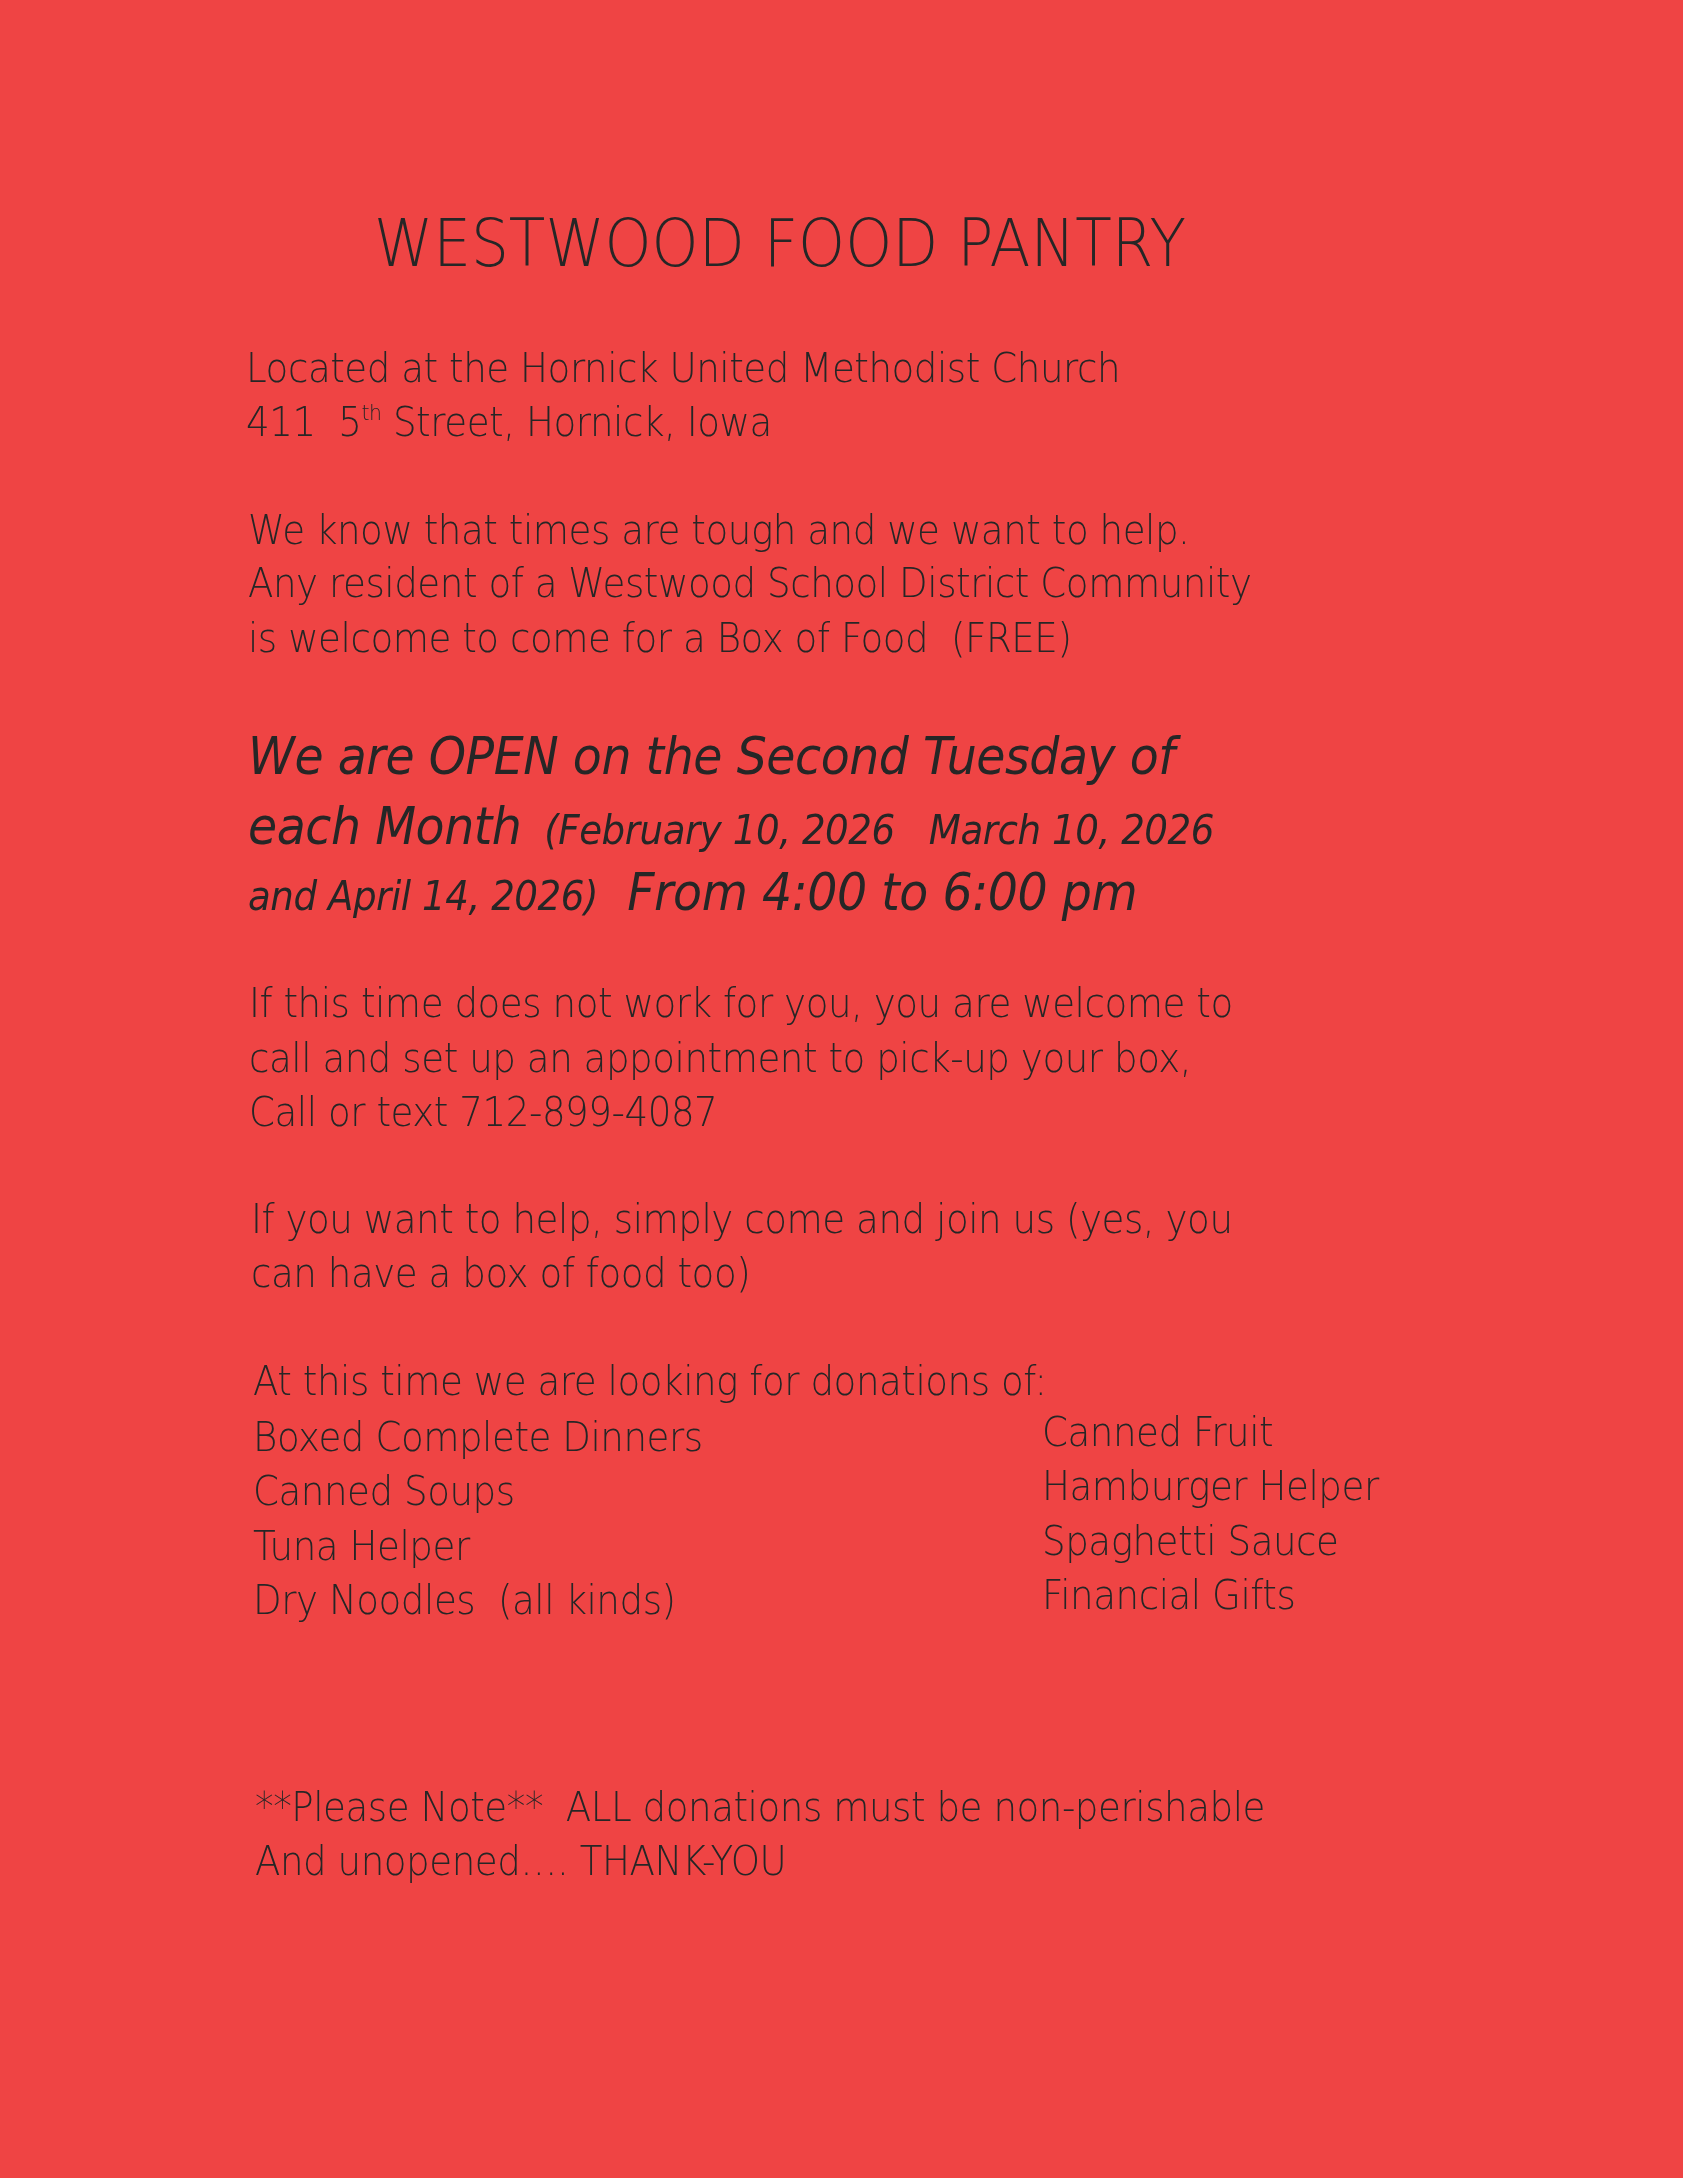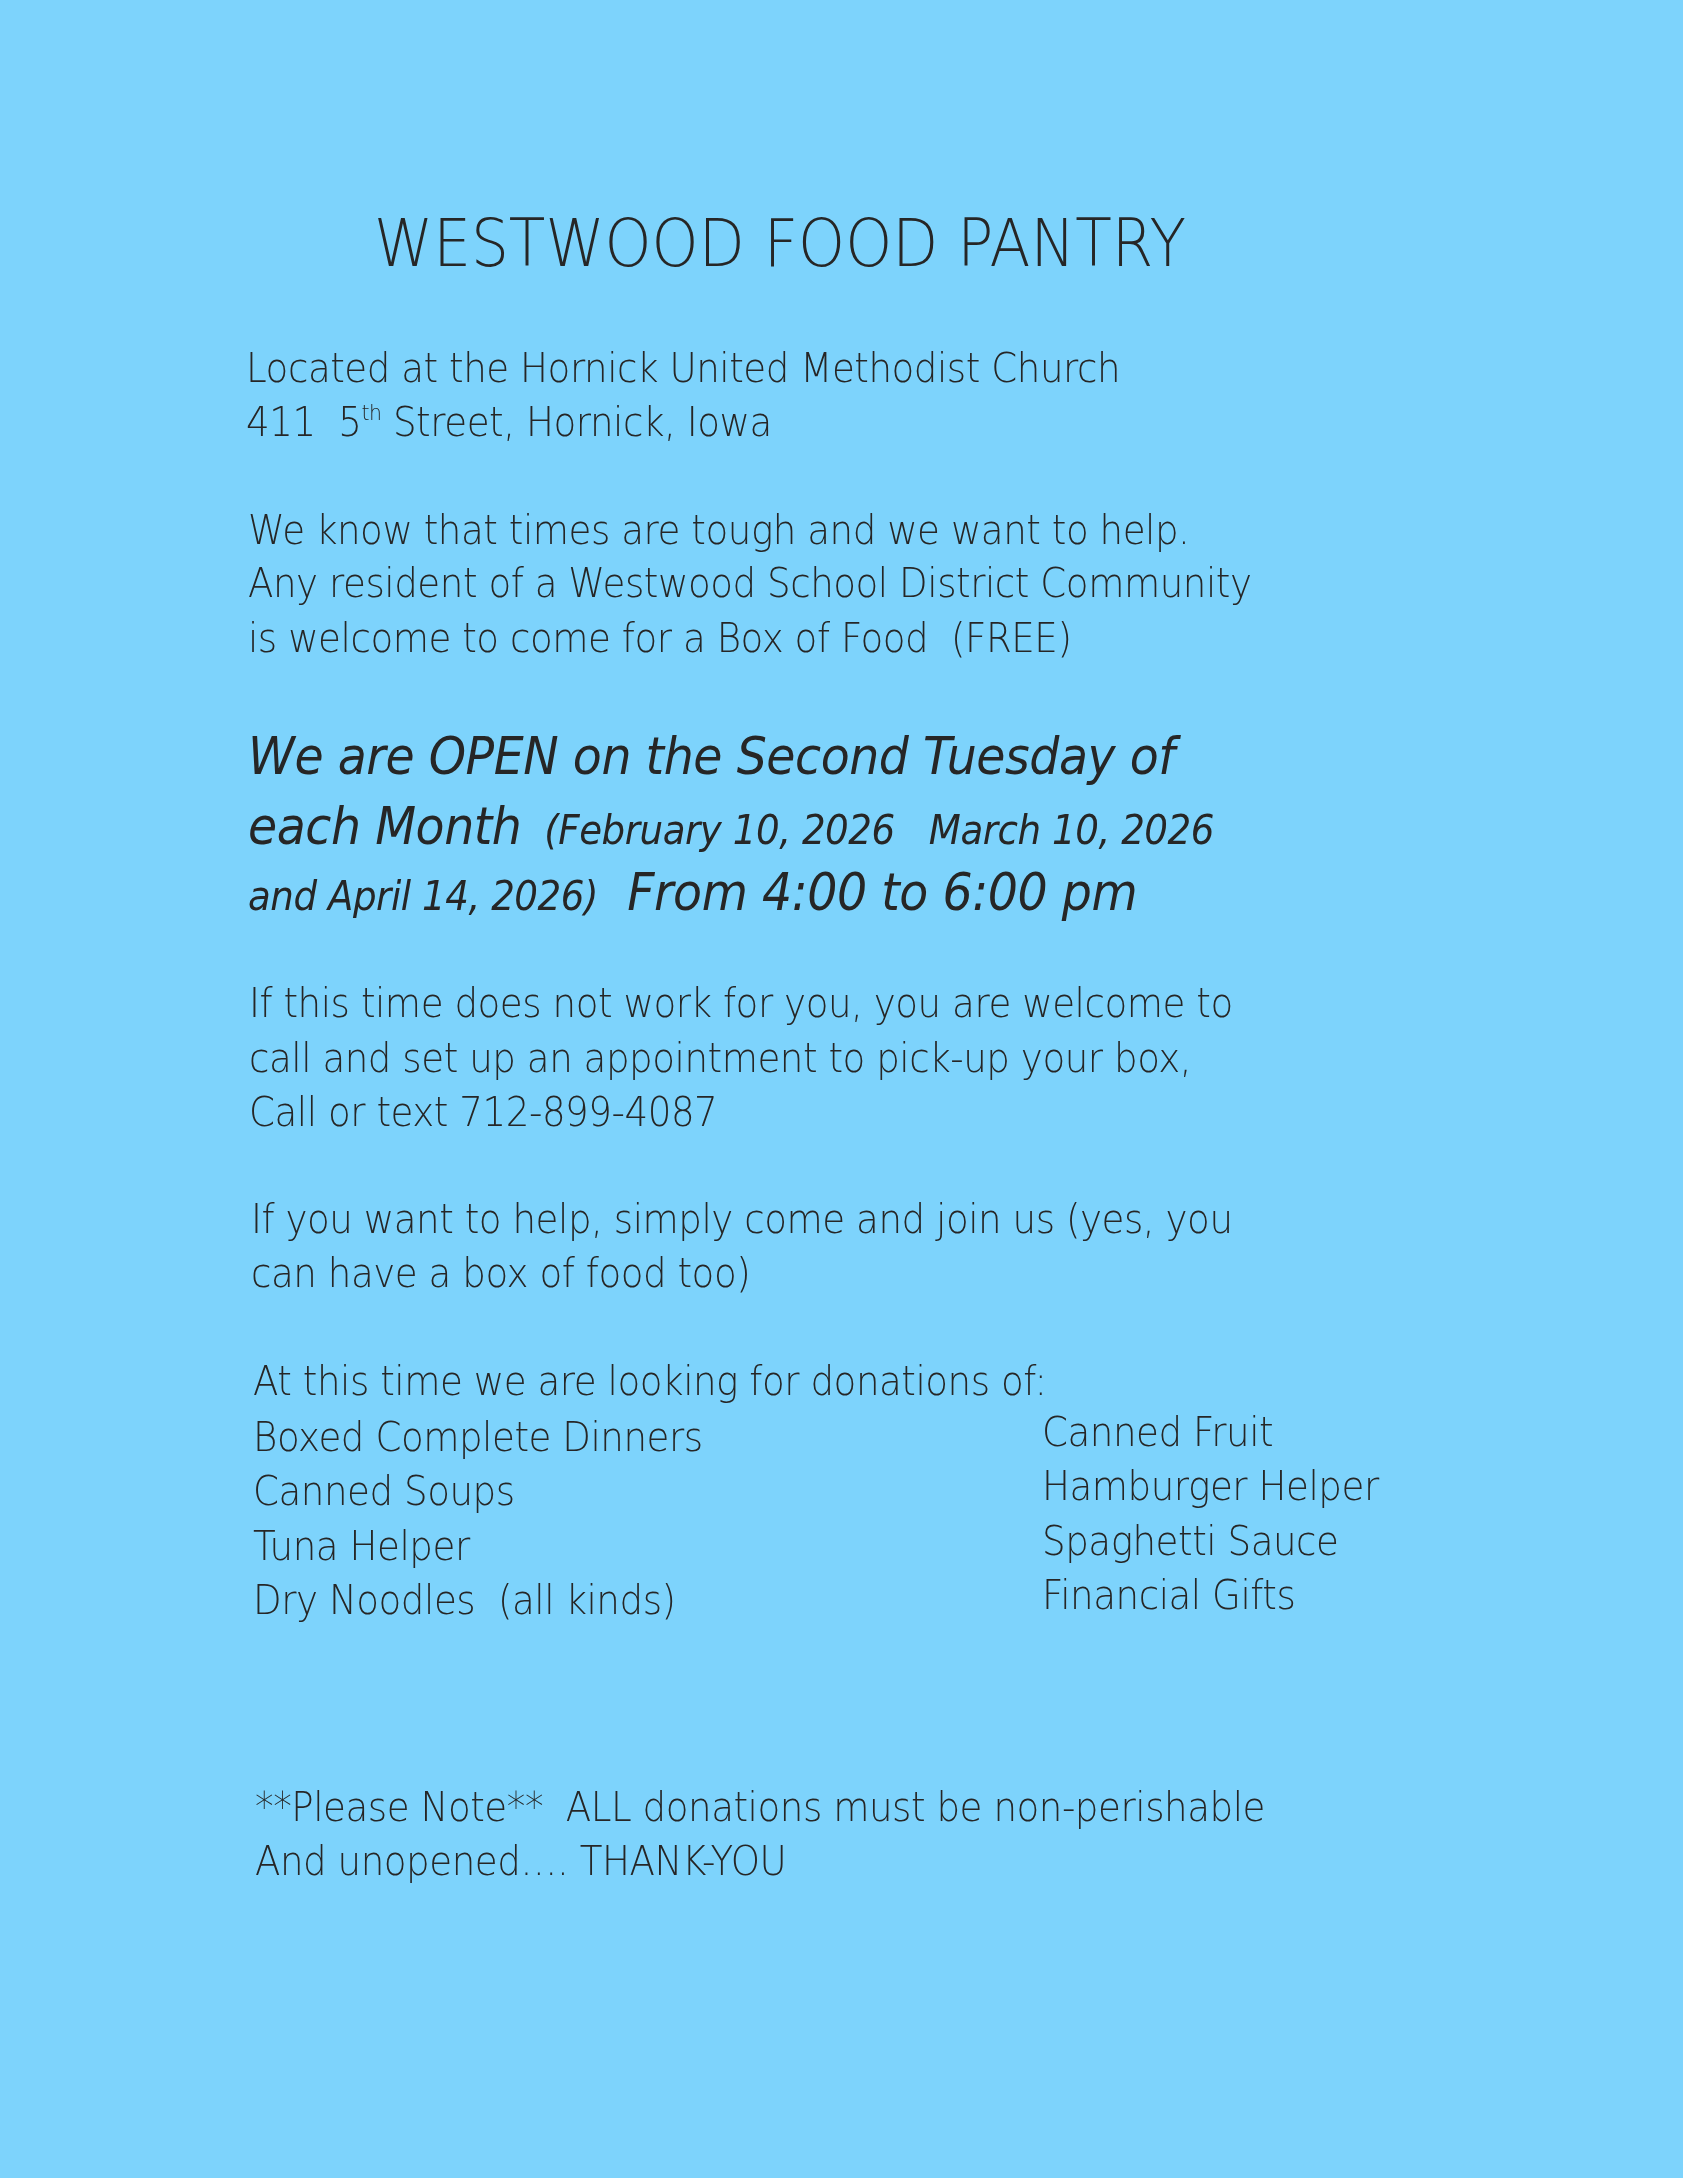--- a/index.html
+++ b/index.html
@@ -1,18 +1,18 @@
 <!DOCTYPE html>
 <html><head>
 <meta charset="utf-8">
 <style>
   html, body { margin: 0; padding: 0; background: #ffffff; }
   body { width: 1683px; height: 2178px; position: relative; overflow: hidden;
          font-family: "DejaVu Sans", "Liberation Sans", sans-serif; color: #262626; }
-  .page { position: absolute; left: 0; top: 0; width: 1683px; height: 2178px; background: #7dd3fc; }
+  .page { position: absolute; left: 0; top: 0; width: 1683px; height: 2178px; background: #ef4444; }
   .ln { position: absolute; white-space: pre; font-weight: 300; letter-spacing: -0.5px; }
   .title { font-size: 65px; letter-spacing: 0px; transform: scaleX(0.92); transform-origin: left top; }
   .body { font-size: 40px; transform: scaleX(0.93); transform-origin: left top; }
   .ital { font-style: italic; }
   .big { font-size: 51px; }
   .mid { font-size: 40px; }
   sup { font-size: 0.55em; vertical-align: 0.75em; line-height: 0; }
 </style>
 </head>
 <body>

